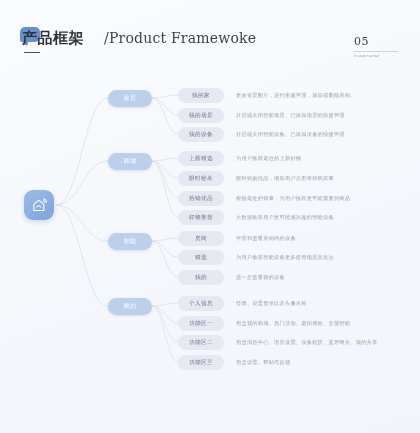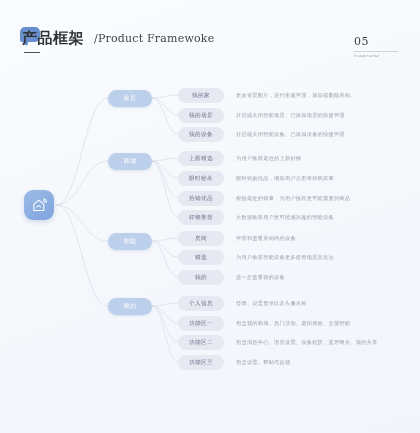--- a/index.html
+++ b/index.html
@@ -19,21 +19,21 @@
   .header {
     position: absolute;
     top: 0; left: 0; right: 0;
     height: 70px;
   }
   .title-wrap {
     position: absolute;
     left: 22px;
     top: 30px;
     display: flex;
-    align-items: flex-end;
+    align-items: flex-start;
   }
   .title-blob {
     position: absolute;
     left: -2px;
     top: -3px;
     width: 20px;
     height: 15px;
     background: #5b86c9;
     border-radius: 5px 5px 5px 2px;
     opacity: .92;
@@ -54,23 +54,23 @@
     font-size: 15px;
     font-weight: bold;
     color: #2f3336;
     letter-spacing: .5px;
     line-height: 16px;
     z-index: 2;
   }
   .title-en {
     position: relative;
     font-family: "DejaVu Serif", "Liberation Serif", serif;
-    font-size: 11px;
+    font-size: 14px;
     color: #3e4449;
-    margin-left: 10px;
+    margin-left: 20px;
     padding-bottom: 1px;
     letter-spacing: .2px;
   }
   .title-underline {
     position: absolute;
     left: 24px;
     top: 52px;
     width: 16px;
     height: 1.4px;
     background: #4d4f53;

